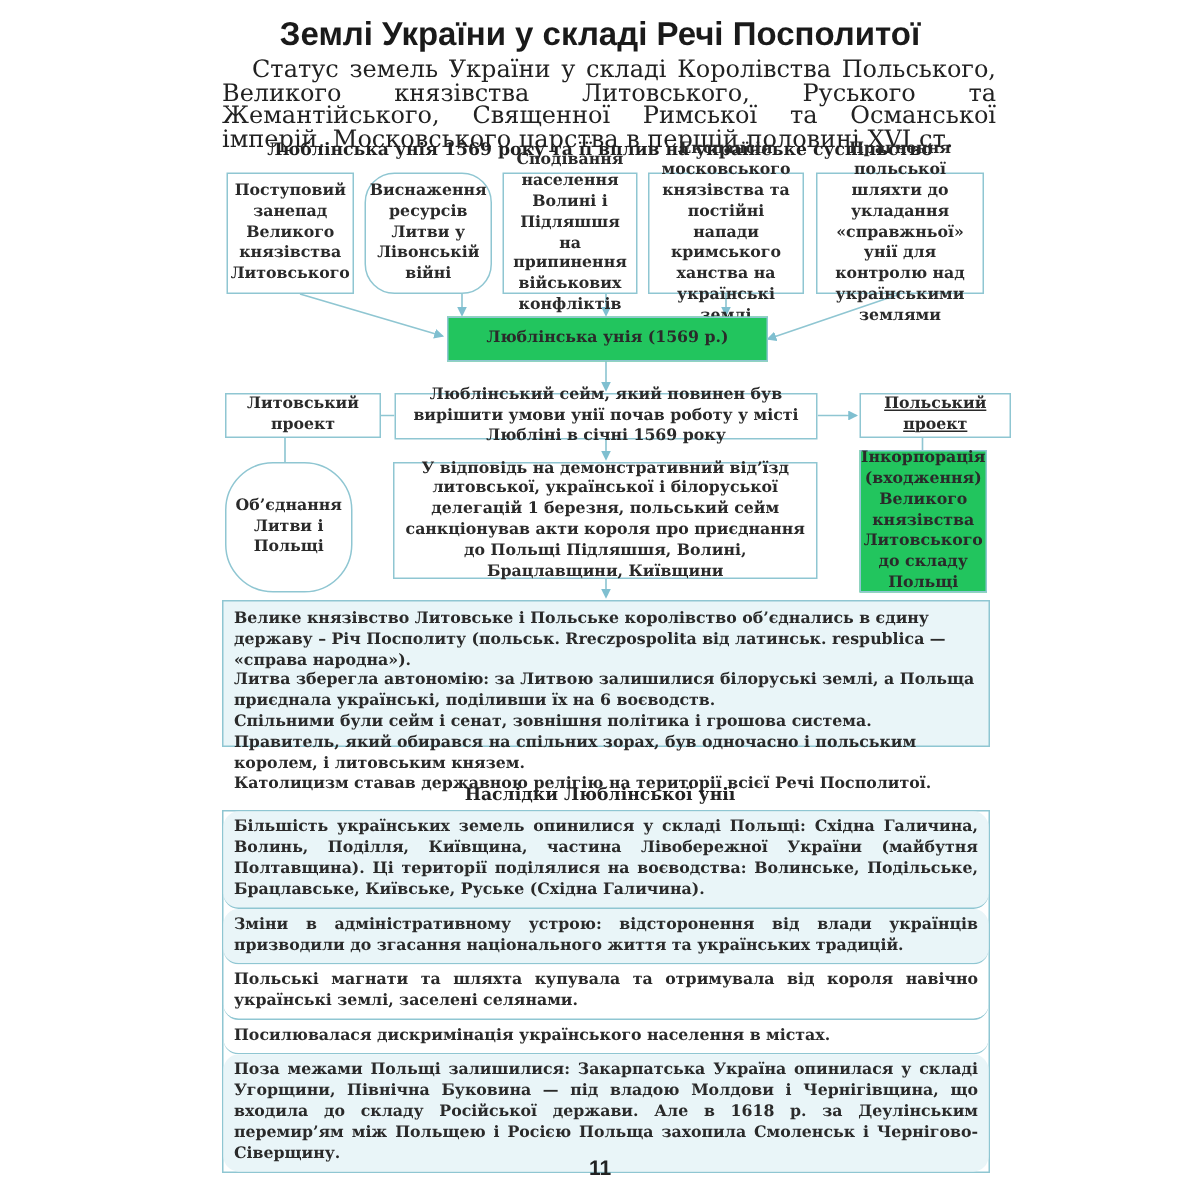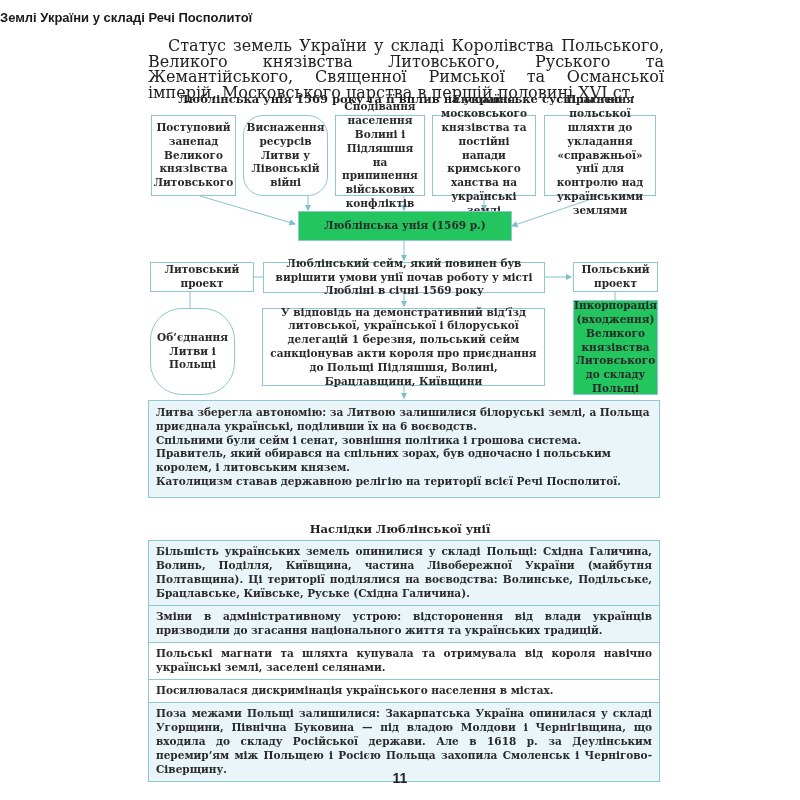--- a/index.html
+++ b/index.html
@@ -1,33 +1,33 @@
 <!DOCTYPE html>
 <html><head>
 <meta charset="utf-8">
 <style>
   html, body { margin:0; padding:0; background:#ffffff; }
   body { width:800px; height:800px; position:relative; overflow:hidden;
          font-family:"DejaVu Serif","Liberation Serif",serif; color:#222; }
   .abs { position:absolute; box-sizing:border-box; }
-  .title { left:0; width:800px; top:10px; 
+  .title { left:0; width:800px; top:10px; text-align:center;
            font-family:"Liberation Sans","DejaVu Sans",sans-serif;
-           font-weight:bold; font-size:13px; color:#1a1a1a; }
+           font-weight:bold; font-size:22px; color:#1a1a1a; }
   .intro { left:148px; width:516px; top:38px; font-size:16px; line-height:15.5px; text-align:justify; }
   .intro p { margin:0; text-indent:20px; }
   .section-heading { left:140px; width:520px; text-align:center; font-weight:bold; font-size:11.5px; }
   .box { border:1.2px solid #8fc6d2; background:#fff; display:flex; align-items:center; justify-content:center;
          text-align:center; font-size:10.5px; line-height:13.8px; padding:3px 4px; font-weight:bold; color:#2a2a2a; }
   .box.fill { background:#22c55e; }
   .summary { left:148px; width:512px; top:400px; height:98px; border:1.2px solid #8fc6d2; background:#e9f5f8;
              font-size:10.5px; line-height:13.8px; padding:5px 7px; font-weight:bold; color:#2a2a2a; }
   .summary p { margin:0; }
   .cons-table { left:148px; width:512px; top:540px; border:1.2px solid #8fc6d2; }
   .cons-row { border-bottom:1.2px solid #8fc6d2; padding:3px 7px 5px 7px; font-size:10.5px; line-height:14px;
-              font-weight:bold; color:#2a2a2a; text-align:justify; }
+              font-weight:bold; color:#2a2a2a; text-align:justify;border-radius:10px; }
   .cons-row:last-child { border-bottom:none; }
   .cons-row.fill { background:#e9f5f8; }
   .page-num { left:0; width:800px; top:770px; text-align:center; font-family:"Liberation Sans","DejaVu Sans",sans-serif;
               font-weight:bold; font-size:14px; }
   svg.connectors { position:absolute; left:0; top:0; }
 </style>
 </head>
 <body>
 
 <div class="abs title">Землі України у складі Речі Посполитої</div>
@@ -62,27 +62,28 @@
 <div class="abs box" style="left:151px; top:115px; width:85px; height:81px;">Поступовий занепад Великого князівства Литовського</div>
 <div class="abs box" style="left:243px; top:115px; width:85px; height:81px;border-radius:20px;">Виснаження ресурсів Литви у Лівонській війні</div>
 <div class="abs box" style="left:335px; top:115px; width:90px; height:81px;">Сподівання населення Волині і Підляшшя на припинення військових конфліктів</div>
 <div class="abs box" style="left:432px; top:115px; width:104px; height:81px;">Експансія московського князівства та постійні напади кримського ханства на українські землі</div>
 <div class="abs box" style="left:544px; top:115px; width:112px; height:81px;">Прагнення польської шляхти до укладання «справжньої» унії для контролю над українськими землями</div>
 
 <div class="abs box fill" style="left:298px; top:211px; width:214px; height:30px;">Люблінська унія (1569 р.)</div>
 
 <div class="abs box" style="left:150px; top:262px; width:104px; height:30px;">Литовський проект</div>
 <div class="abs box" style="left:263px; top:262px; width:282px; height:31px;">Люблінський сейм, який повинен був вирішити умови унії почав роботу у місті Любліні в січні 1569 року</div>
-<div class="abs box" style="left:573px; top:262px; width:85px; height:30px;">Польський проект</div>
+<div class="abs box" style="left:573px; top:262px; width:101px; height:30px;text-decoration:underline;">Польський проект</div>
 
 <div class="abs box" style="left:150px; top:308px; width:85px; height:87px;border-radius:32px;">Об’єднання Литви і Польщі</div>
 <div class="abs box" style="left:262px; top:308px; width:283px; height:78px;">У відповідь на демонстративний від’їзд литовської, української і білоруської делегацій 1 березня, польський сейм санкціонував акти короля про приєднання до Польщі Підляшшя, Волині, Брацлавщини, Київщини</div>
 <div class="abs box fill" style="left:573px; top:300px; width:85px; height:95px;">Інкорпорація (входження) Великого князівства Литовського до складу Польщі</div>
 
 <div class="abs summary">
+  <p>Велике князівство Литовське і Польське королівство об’єднались в єдину державу – Річ Посполиту (польськ. Rreczpospolita від латинськ. respublica — «справа народна»).</p>
   <p>Литва зберегла автономію: за Литвою залишилися білоруські землі, а Польща приєднала українські, поділивши їх на 6 воєводств.</p>
   <p>Спільними були сейм і сенат, зовнішня політика і грошова система.</p>
   <p>Правитель, який обирався на спільних зорах, був одночасно і польським королем, і литовським князем.</p>
   <p>Католицизм ставав державною релігію на території всієї Речі Посполитої.</p>
 </div>
 
 <div class="abs section-heading" style="top:522px;">Наслідки Люблінської унії</div>
 <div class="abs cons-table">
   <div class="cons-row fill">Більшість українських земель опинилися у складі Польщі: Східна Галичина, Волинь, Поділля, Київщина, частина Лівобережної України (майбутня Полтавщина). Ці території поділялися на воєводства: Волинське, Подільське, Брацлавське, Київське, Руське (Східна Галичина).</div>
   <div class="cons-row fill">Зміни в адміністративному устрою: відсторонення від влади українців призводили до згасання національного життя та українських традицій.</div>

